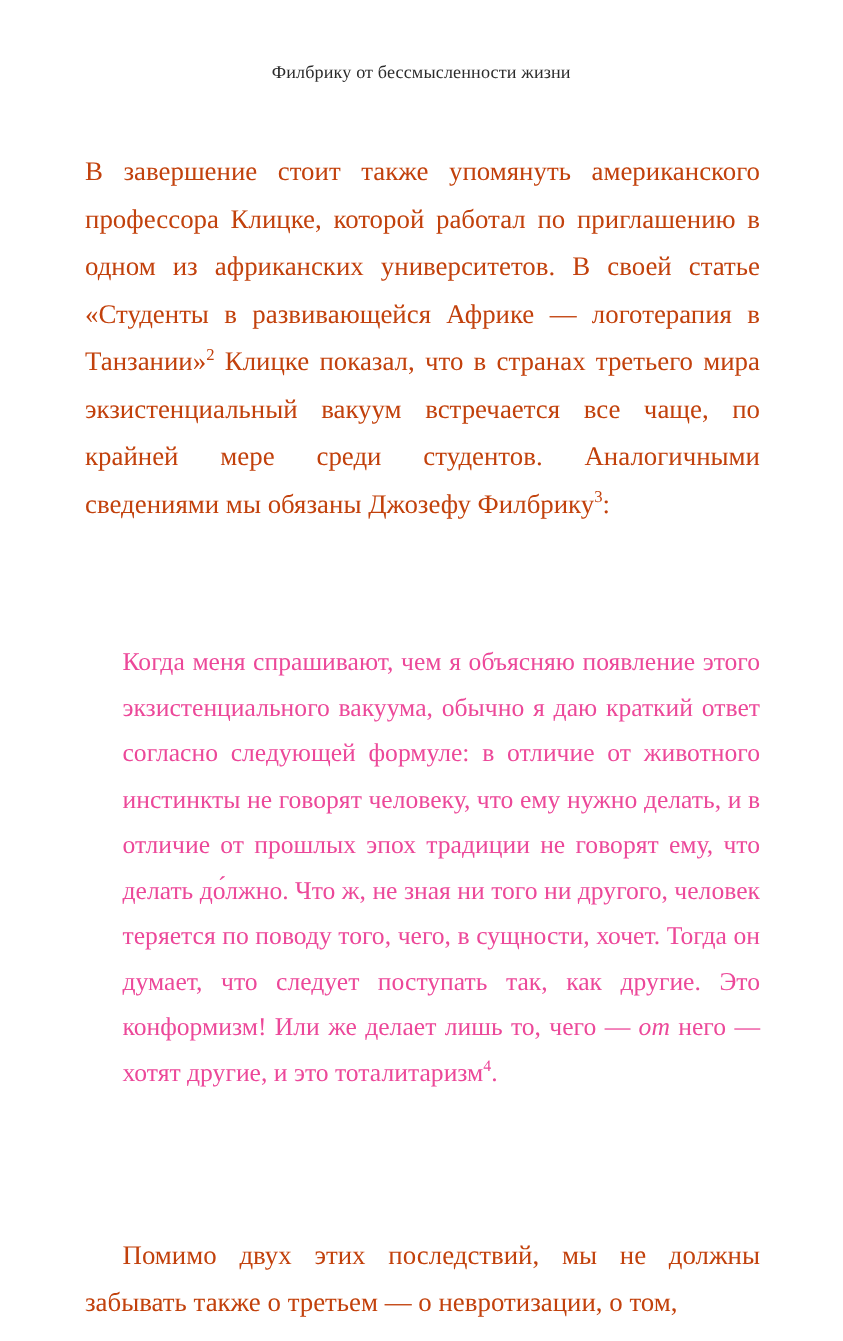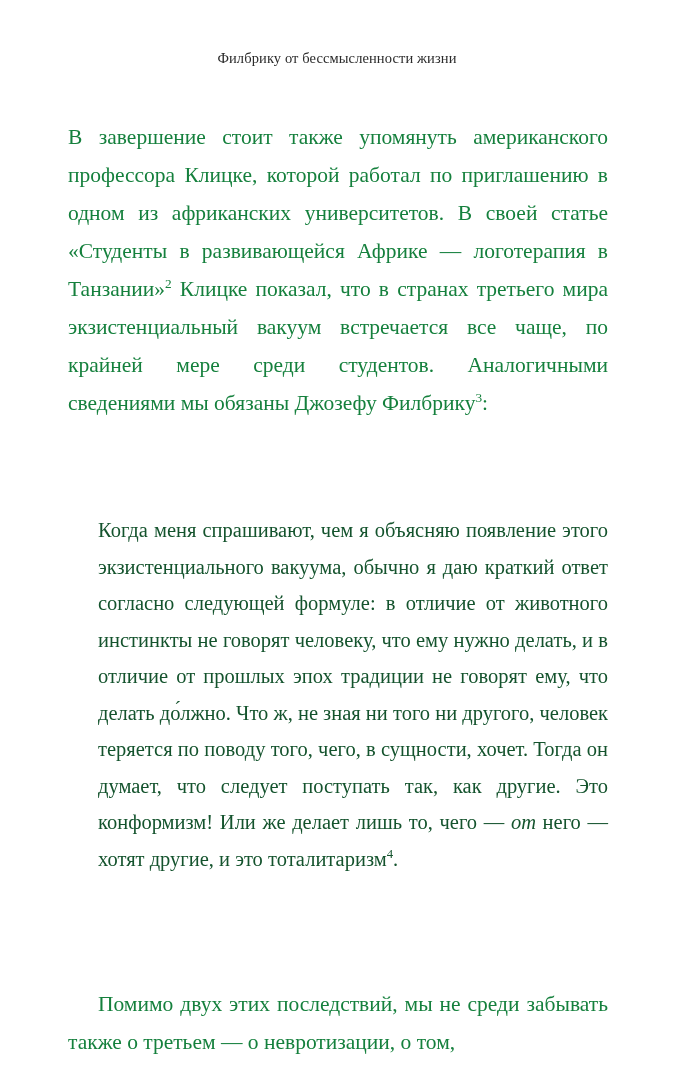--- a/index.html
+++ b/index.html
@@ -35,39 +35,39 @@
     position: absolute;
     left: 68px;
     width: 540px;
   }
   .para {
     margin: 0;
     font-size: 21.5px;
     line-height: 38px;
     text-align: justify;
     text-justify: inter-word;
-    color: #15803d;
+    color: #c2410c;
     hyphens: manual;
   }
   #main-para {
     top: 118px;
   }
   .quote-block {
     position: absolute;
     left: 98px;
     width: 510px;
     top: 512px;
   }
   .quote-para {
     margin: 0;
     font-size: 20.5px;
     line-height: 36.5px;
     text-align: justify;
     text-justify: inter-word;
-    color: #14532d;
+    color: #ec4899;
   }
   .quote-para em {
     font-style: italic;
   }
   #closing-para {
     top: 985px;
   }
   #closing-para .para {
     text-indent: 30px;
   }
@@ -86,16 +86,16 @@
 
   <div class="body-block" id="main-para">
     <p class="para"><span>В завершение стоит также упомянуть американского профессора Клицке, которой работал по приглашению в одном из африканских университетов. В своей статье «Студенты в развивающейся Африке — логотерапия в Танзании»</span><sup>2</sup><span> Клицке показал, что в странах третьего мира экзистенциальный вакуум встречается все чаще, по крайней мере среди студентов. Аналогичными сведениями мы обязаны Джозефу Филбрику</span><sup>3</sup><span>:</span></p>
   </div>
 
   <div class="quote-block">
     <p class="quote-para"><span>Когда меня спрашивают, чем я объясняю появление этого экзистенциального вакуума, обычно я даю краткий ответ согласно следующей формуле: в отличие от животного инстинкты не говорят человеку, что ему нужно делать, и в отличие от прошлых эпох традиции не говорят ему, что делать до́лжно. Что ж, не зная ни того ни другого, человек теряется по поводу того, чего, в сущности, хочет. Тогда он думает, что следует поступать так, как другие. Это конформизм! Или же делает лишь то, чего — </span><em>от</em><span> него — хотят другие, и это тоталитаризм</span><sup>4</sup><span>.</span></p>
   </div>
 
   <div class="body-block" id="closing-para">
-    <p class="para">Помимо двух этих последствий, мы не среди забывать также о третьем — о невротизации, о том,</p>
+    <p class="para">Помимо двух этих последствий, мы не должны забывать также о третьем — о невротизации, о том,</p>
   </div>
 
 </div>
 
 </body></html>

